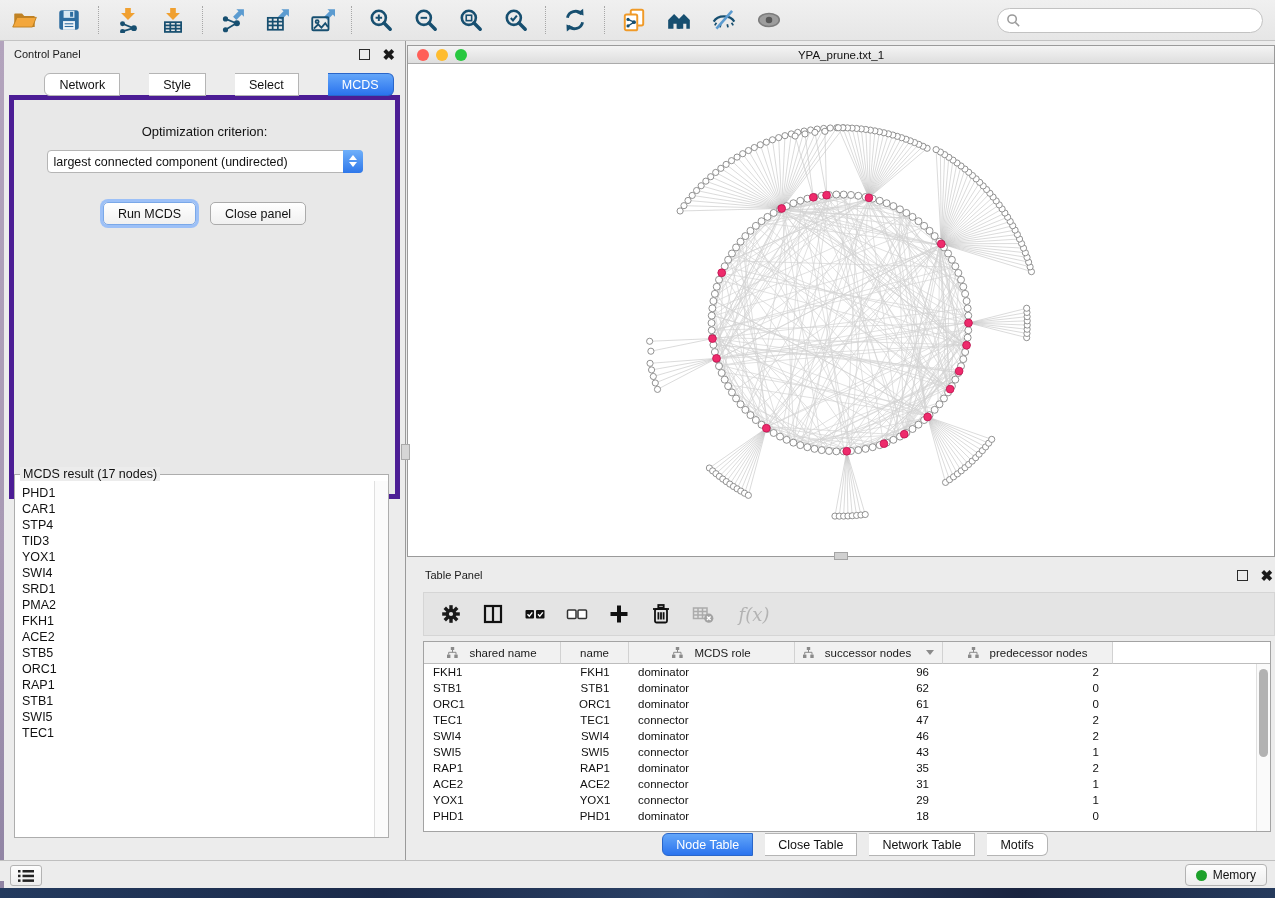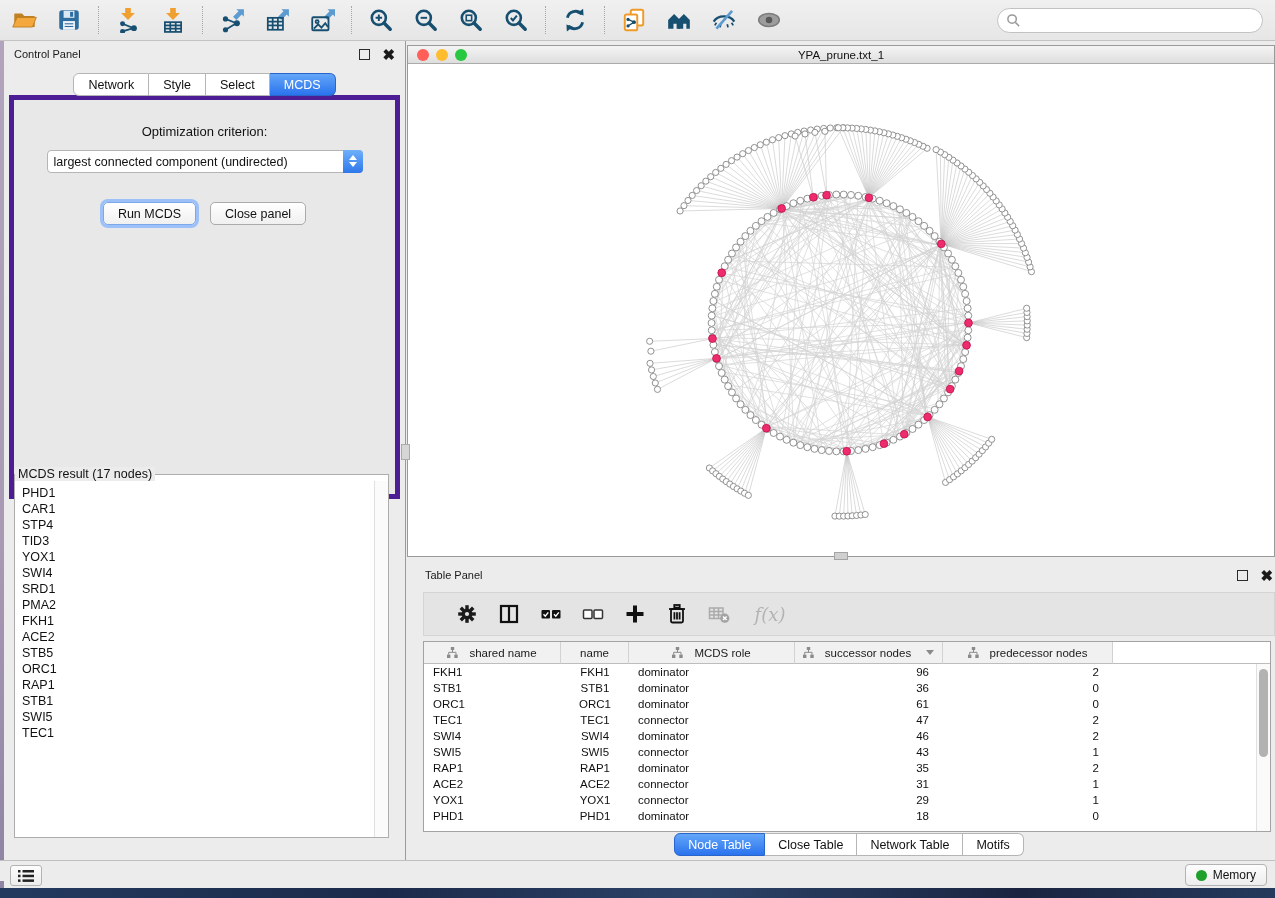--- a/index.html
+++ b/index.html
@@ -32,21 +32,21 @@
   .panel-header { height:26px; display:flex; align-items:center; padding:0 10px; }
   .panel-title { font-size:11px; color:#1a1a1a; }
   .panel-header .spacer { flex:1; }
   .float-btn { width:11px; height:11px; border:1.6px solid #2b2b2b; background:transparent;
     margin-right:12px; cursor:default; }
   .close-btn { border:none; background:none; font-size:15px; font-weight:bold; color:#1a1a1a;
     line-height:11px; cursor:default; }
 
   .cp-tabs { position:absolute; left:0; top:32px; width:100%; display:flex; justify-content:center; z-index:2; }
   .cp-tab { height:23px; padding:0 14px; font-size:12.5px; background:#fff;
-    border:1px solid #b5b5b5; border-left:none; display:flex; align-items:center; cursor:default; color:#111; }
+    border:1px solid #b5b5b5; border-left:none; display:flex; align-items:center; cursor:default; color:#111;margin-left:29px; }
   .cp-tab:first-child { border-left:1px solid #b5b5b5; border-radius:6px 0 0 6px; }
   .cp-tab:last-child { border-radius:0 6px 6px 0; }
   .cp-tab.active { background:linear-gradient(#63a6f9,#2a73ee); border-color:#2a66c9; color:#fff; }
 
   .cp-content { position:absolute; left:5px; top:54px; width:391px; height:404px;
     background:#e8e8e8; border:5px solid #4c1d95; }
   .opt-label { margin-top:24px; text-align:center; font-size:13px; color:#111; }
   .dropdown { position:relative; margin:11px auto 0; width:316px; height:23px; background:#fff;
     border:1px solid #b5b5b5; border-radius:4px; display:flex; align-items:center; cursor:default; }
   .dropdown .dd-text { flex:1; font-size:12.5px; padding:0 6px; color:#111; white-space:nowrap; }
@@ -57,21 +57,21 @@
     border-bottom:5px solid #fff; }
   .dd-down { width:0; height:0; border-left:4px solid transparent; border-right:4px solid transparent;
     border-top:5px solid #fff; }
   .btn-row { margin-top:29px; display:flex; justify-content:center; gap:14px; }
   .swing-btn { height:23px; padding:0 14px; font-size:12.5px; background:linear-gradient(#ffffff,#f0f0f0);
     border:1px solid #ababab; border-radius:5px; color:#111; cursor:default; }
   .swing-btn.focus { box-shadow:0 0 0 3px rgba(115,170,255,.65); border-color:#7aa8e8; }
 
   .mcds-box { position:absolute; left:10px; top:426px; width:375px; height:371px;
     border:1px solid #adadad; background:#fff; }
-  .mcds-box legend { padding:0 3px; font-size:12.5px; color:#111; background:#ececec; }
+  .mcds-box legend { margin-left:5px; padding:0 3px; font-size:12.5px; color:#111; background:#ececec; }
   .mcds-inner { position:absolute; left:0; top:0; right:0; bottom:0; overflow:hidden; }
   .mcds-list { position:absolute; left:0; top:2px; right:14px; bottom:0; padding:2px 7px; }
   .mcds-item { font-size:12.5px; line-height:16px; color:#111; cursor:default; }
   .mcds-scroll { position:absolute; right:0; top:0; bottom:0; width:14px; background:#fbfbfb;
     border-left:1px solid #e0e0e0; }
 
   .v-knob { position:absolute; left:401px; top:444px; width:9px; height:16px;
     background:#d6d6d6; border:1px solid #aaa; z-index:3; }
 
   
@@ -86,21 +86,21 @@
   .light.red { background:#ff5f58; } .light.yellow { background:#febc2e; } .light.green { background:#28c840; }
   .net-title { font-size:11.5px; color:#111; }
   .net-canvas { position:absolute; left:0; top:19px; right:0; bottom:0; background:#fff; }
   .net-canvas svg { width:100%; height:100%; display:block; }
   .h-knob { position:absolute; left:50%; bottom:-4px; width:14px; height:8px; margin-left:-7px;
     background:#d0d0d0; border:1px solid #a5a5a5; z-index:3; }
 
   
   .table-panel { position:absolute; left:8px; top:521px; width:868px; height:298px; background:#ececec; }
   .tp-toolbar { position:absolute; left:8px; top:30px; right:8px; height:44px; background:#e4e4e4;
-    border:1px solid #d5d5d5; display:flex; align-items:center; gap:16px; padding:0 30px; }
+    border:1px solid #d5d5d5; display:flex; align-items:center; gap:16px; padding:0 14px; }
   .tp-btn { background:none; border:none; width:26px; height:26px; display:flex;
     align-items:center; justify-content:center; cursor:default; }
   .tp-btn svg { width:24px; height:24px; }
   .fx { font-family:"DejaVu Serif","Liberation Serif",serif; font-style:italic;
     font-size:18px; color:#b3b3b3; }
 
   .tp-table { position:absolute; left:8px; top:79px; right:12px; height:191px;
     background:#fff; border:1px solid #a3a3a3; }
   .tp-grid { display:grid; grid-template-columns:137px 68px 166px 148px 170px 1fr; }
   .th-cell { height:22px; background:#f1f1f1; border-right:1px solid #d2d2d2; border-bottom:1px solid #bdbdbd;
@@ -113,21 +113,21 @@
   .t-cell { font-size:11.5px; color:#111; line-height:16px; white-space:nowrap; overflow:hidden; }
   .t-cell.l { text-align:left; padding-left:9px; }
   .t-cell.c { text-align:center; }
   .t-cell.r { text-align:right; padding-right:14px; }
   .tp-scroll { position:absolute; right:0; top:22px; bottom:0; width:14px; background:#fafafa;
     border-left:1px solid #e0e0e0; }
   .tp-thumb { position:absolute; left:2px; top:5px; width:9px; height:88px; background:#b2b2b2; border-radius:5px; }
 
   .tp-tabs { position:absolute; left:0; top:271px; width:100%; display:flex; justify-content:center; }
   .tp-tab { height:23px; padding:0 13px; font-size:12.5px; background:#fff; border:1px solid #b5b5b5;
-    border-left:none; display:flex; align-items:center; cursor:default; color:#111; }
+    border-left:none; display:flex; align-items:center; cursor:default; color:#111;margin-left:12px; }
   .tp-tab:first-child { border-left:1px solid #b5b5b5; border-radius:6px 0 0 6px; }
   .tp-tab:last-child { border-radius:0 6px 6px 0; }
   .tp-tab.active { background:linear-gradient(#63a6f9,#2a73ee); border-color:#2a66c9; color:#fff; }
 
   
   .status-bar { position:absolute; left:0; top:860px; width:1275px; height:21px; background:#ececec;
     border-top:1px solid #bfbfbf; }
   .list-btn { position:absolute; left:10px; top:4px; width:32px; height:21px;
     background:linear-gradient(#fdfdfd,#ededed); border:1px solid #b3b3b3; border-radius:3px;
     display:flex; align-items:center; justify-content:center; cursor:default; }
@@ -1196,21 +1196,21 @@
               <div class="t-cell c">FKH1</div>
               <div class="t-cell l">dominator</div>
               <div class="t-cell r">96</div>
               <div class="t-cell r">2</div>
               <div class="t-cell"></div>
             </div>
             <div class="tp-grid t-row">
               <div class="t-cell l">STB1</div>
               <div class="t-cell c">STB1</div>
               <div class="t-cell l">dominator</div>
-              <div class="t-cell r">36</div>
+              <div class="t-cell r">62</div>
               <div class="t-cell r">0</div>
               <div class="t-cell"></div>
             </div>
             <div class="tp-grid t-row">
               <div class="t-cell l">ORC1</div>
               <div class="t-cell c">ORC1</div>
               <div class="t-cell l">dominator</div>
               <div class="t-cell r">61</div>
               <div class="t-cell r">0</div>
               <div class="t-cell"></div>

